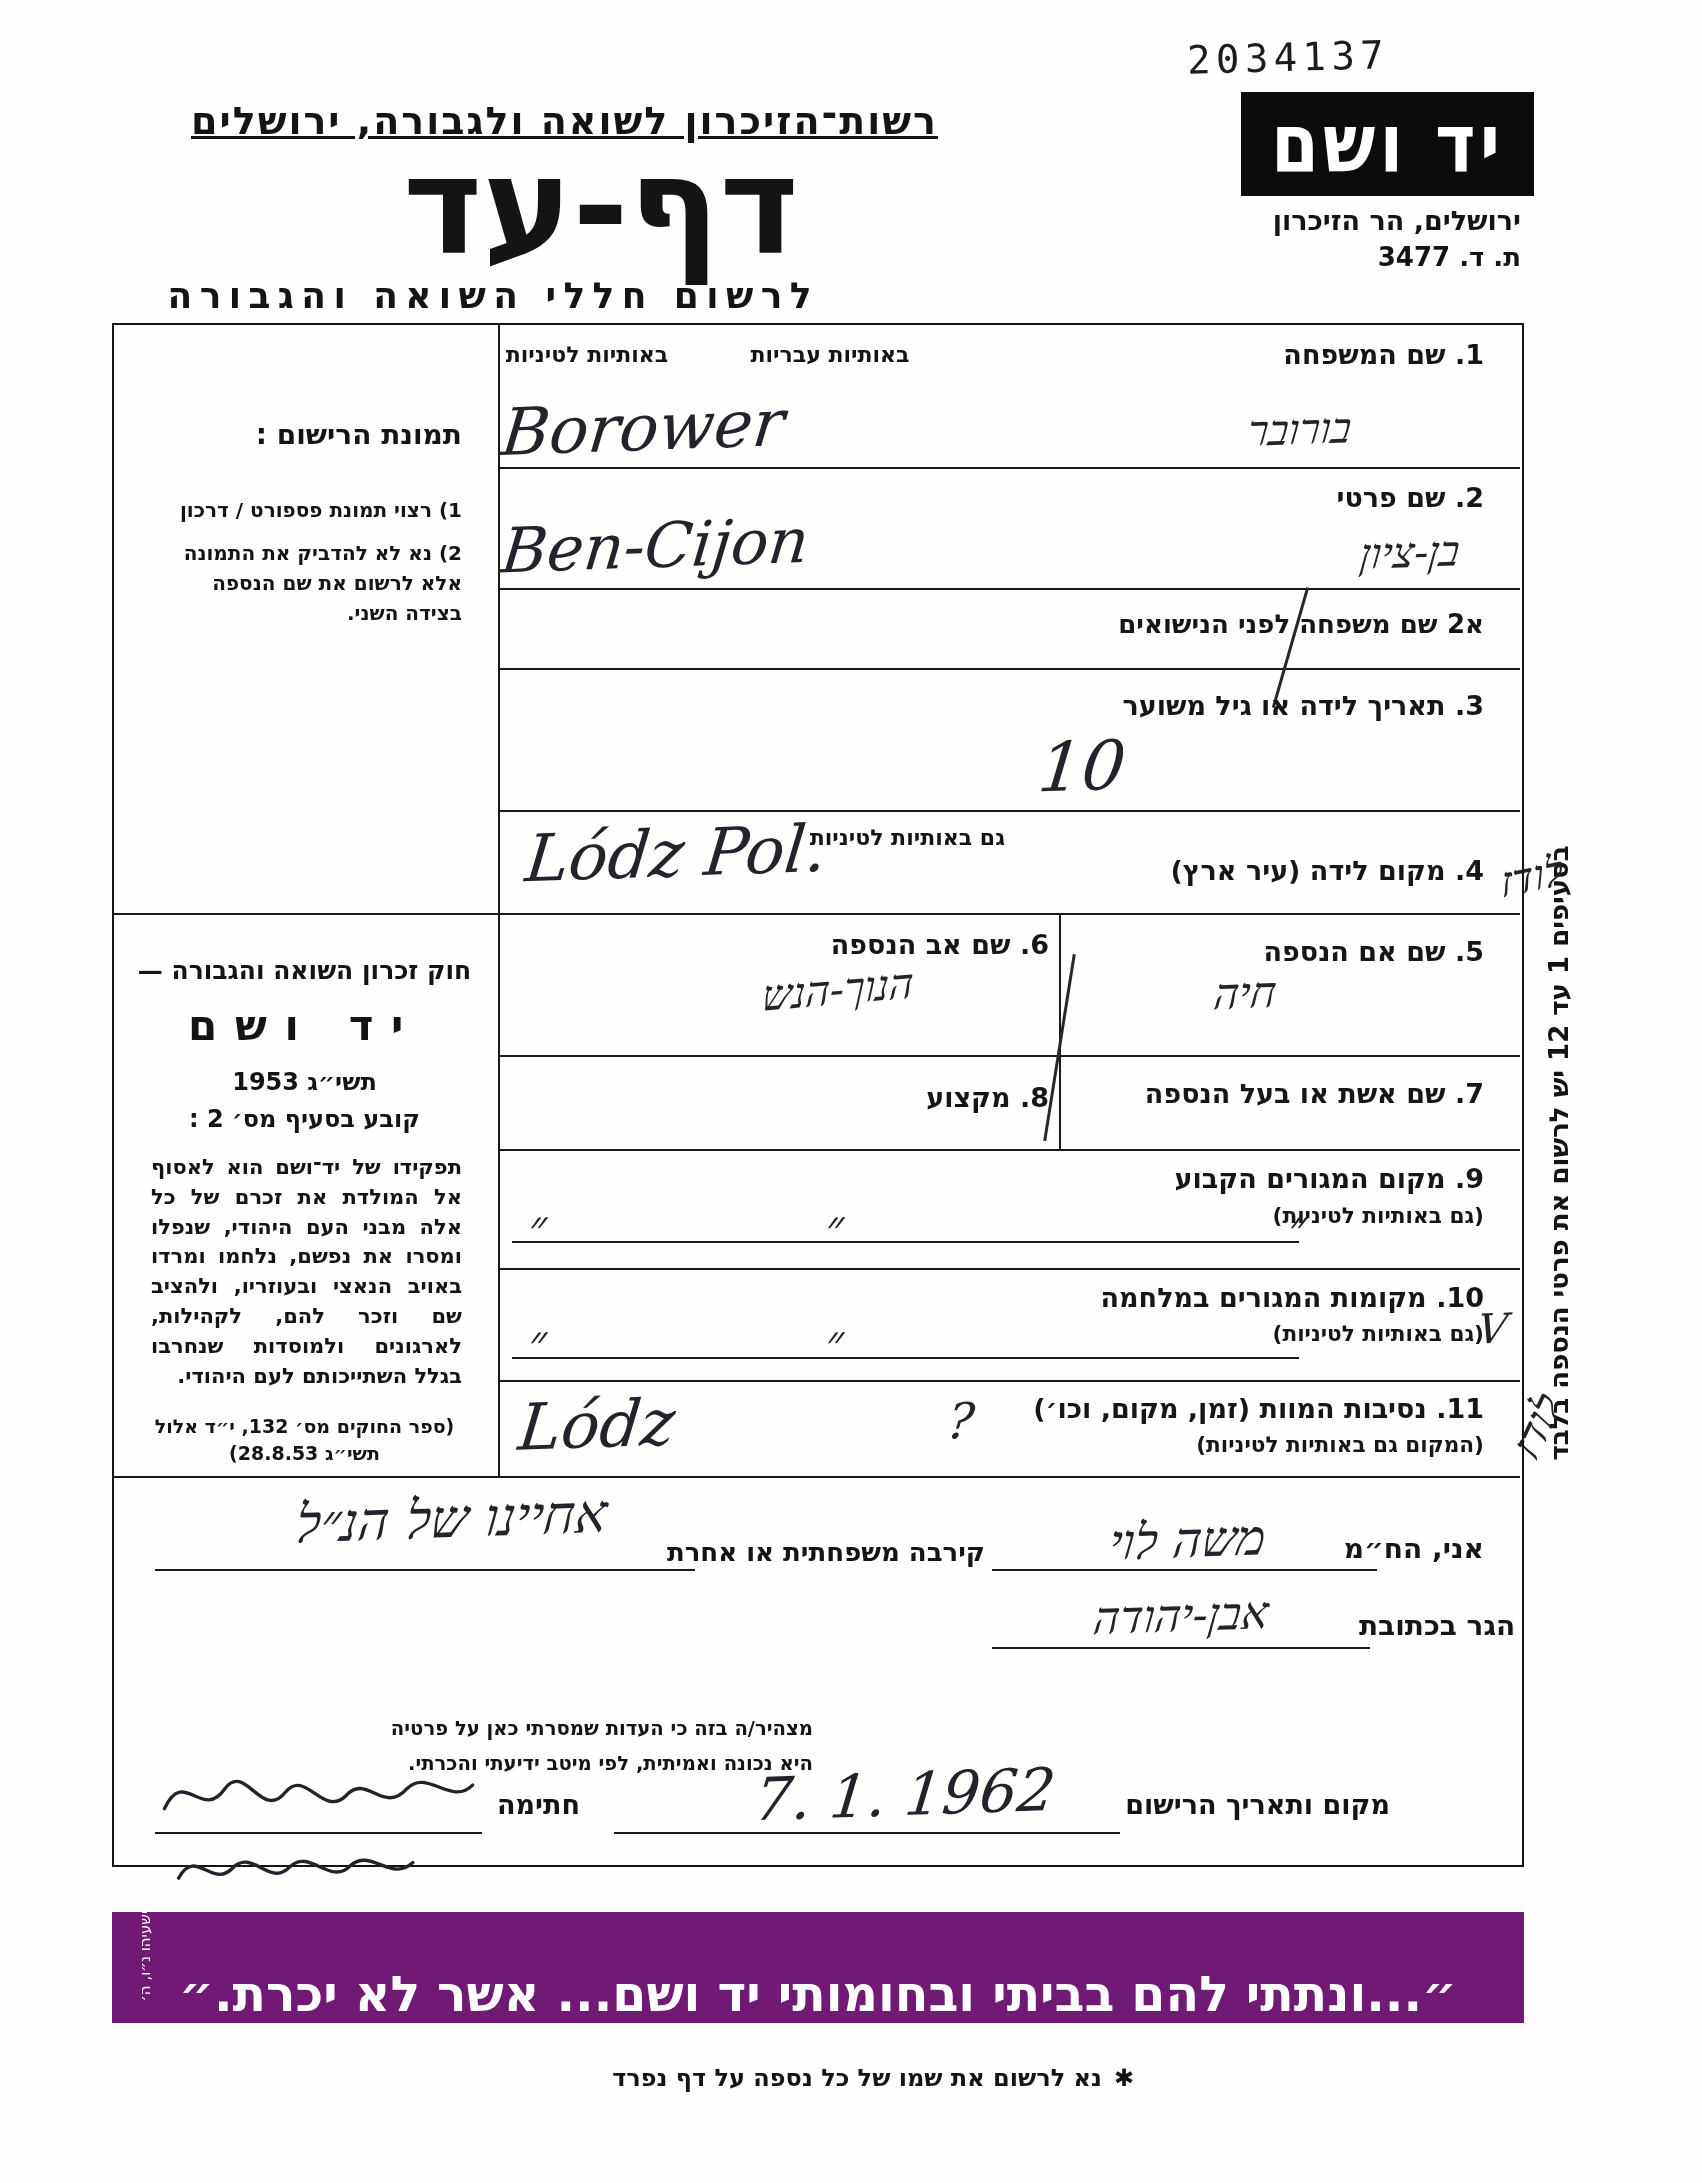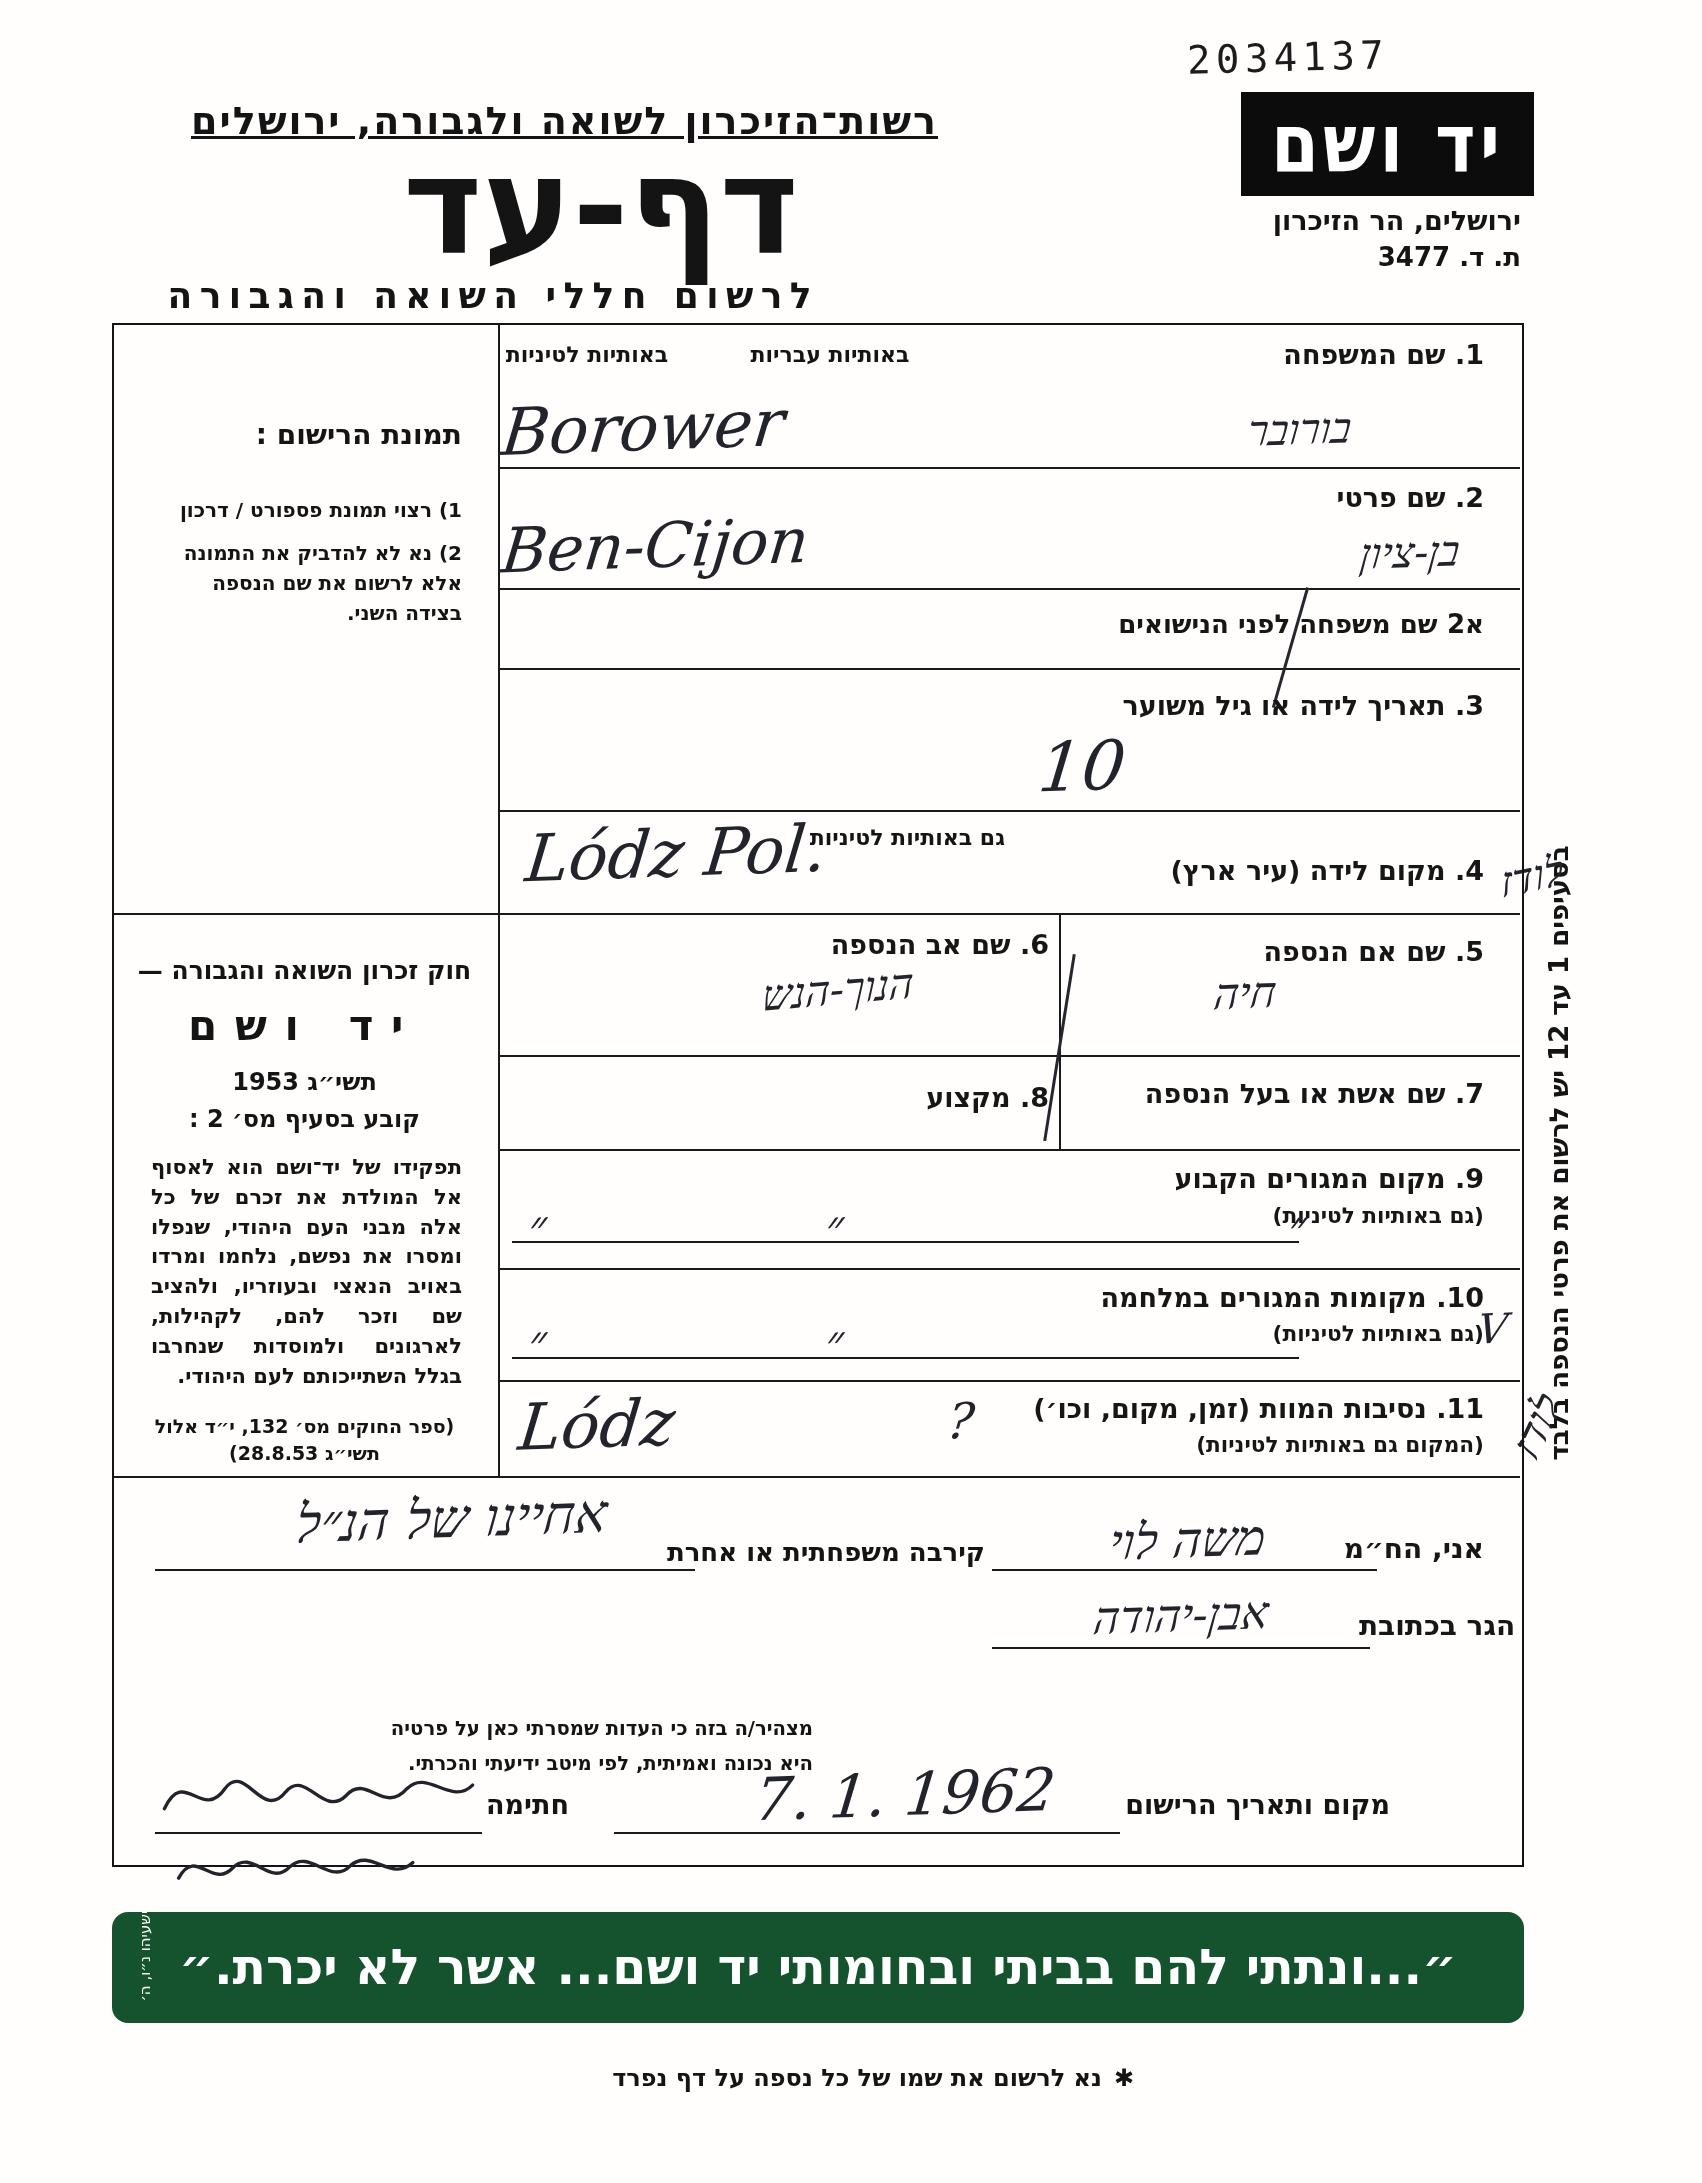--- a/index.html
+++ b/index.html
@@ -16,21 +16,21 @@
   .rgt { text-align:right; }
   .nw { white-space:nowrap; }
   .label { position:absolute; direction:rtl; text-align:right; font-weight:bold; white-space:nowrap; color:#161616; }
   .fnum { direction:ltr; unicode-bidi:isolate; display:inline-block; margin-left:9.5px; }
   .hline { position:absolute; background:#1a1a1a; height:2px; }
   .vline { position:absolute; background:#1a1a1a; width:2px; }
   .wline { position:absolute; border-bottom:2px solid #1a1a1a; height:0; }
   .hw { position:absolute; font-family:"DejaVu Serif", serif; font-style:italic; color:#23232c; white-space:nowrap; transform:rotate(-2deg) skewX(-8deg); }
   .stroke { position:absolute; background:#26262e; width:2.7px; }
   .form-box { position:absolute; left:112px; top:323px; width:1412px; height:1544px; border:2.7px solid #141414; }
-  .banner { position:absolute; left:112px; top:1912px; width:1412px; height:111px; background:#14532d; display:flex; align-items:center; justify-content:center;border-radius:16px; }
+  .banner { position:absolute; left:112px; top:1912px; width:1412px; height:111px; background:#701a75; display:flex; align-items:flex-end; justify-content:center; }
   svg { display:block; }
 </style>
 </head>
 <body>
 
 <div class="page">
 
   <div class="abs nw" style="left:1187px; top:35px; font-size:39px; letter-spacing:5.4px; font-family:'DejaVu Sans Mono',monospace; color:#1c1c1c; transform:rotate(-1.5deg);">2034137</div>
 
   <div class="abs" style="left:1241px; top:92px; width:293px; height:104px; background:#0c0c0c; display:flex; align-items:center; justify-content:center;">
@@ -157,21 +157,21 @@
     <div class="wline" style="left:878px; top:1322px; width:378px;"></div>
     <div class="hw ctr" style="left:905px; top:1264px; width:324px; font-size:45px;">אבן-יהודה</div>
 
     <div class="abs b rtl ctr nw" style="left:341px; top:1392px; width:358px; font-size:19.6px;">מצהיר/ה בזה כי העדות שמסרתי כאן על פרטיה</div>
     <div class="abs b rtl ctr nw" style="left:341px; top:1427px; width:358px; font-size:19.6px;">היא נכונה ואמיתית, לפי מיטב ידיעתי והכרתי.</div>
 
     <div class="abs b rtl rgt nw" style="left:1013px; top:1464px; width:263px; font-size:27px;padding-left:44px;">מקום ותאריך הרישום</div>
     <div class="wline" style="left:500px; top:1507px; width:506px;"></div>
     <div class="hw" style="left:641px; top:1435px; font-size:59px;">7. 1. 1962</div>
 
-    <div class="abs b rtl rgt nw" style="left:354px; top:1464px; width:101px; font-size:27px;">חתימה</div>
+    <div class="abs b rtl rgt nw" style="left:365px; top:1464px; width:101px; font-size:27px;">חתימה</div>
     <div class="wline" style="left:41px; top:1507px; width:327px;"></div>
     <div class="abs" style="left:47px; top:1433px; width:317px; height:71px;">
       <svg width="317" height="71" viewBox="0 0 470 105">
         <path d="M5 75 C 35 12, 60 95, 95 45 C 125 5, 150 95, 185 50 C 215 15, 240 90, 275 55 C 305 22, 330 85, 365 45 C 395 15, 430 72, 462 40" fill="none" stroke="#23232c" stroke-width="5" stroke-linecap="round"></path>
       </svg>
     </div>
     <div class="abs" style="left:61px; top:1516px; width:257px; height:54px;">
       <svg width="257" height="54" viewBox="0 0 380 80">
         <path d="M5 55 C 30 8, 55 72, 85 40 C 115 10, 140 70, 170 38 C 200 10, 230 68, 260 36 C 290 10, 320 62, 352 32" fill="none" stroke="#23232c" stroke-width="5" stroke-linecap="round"></path>
       </svg>

